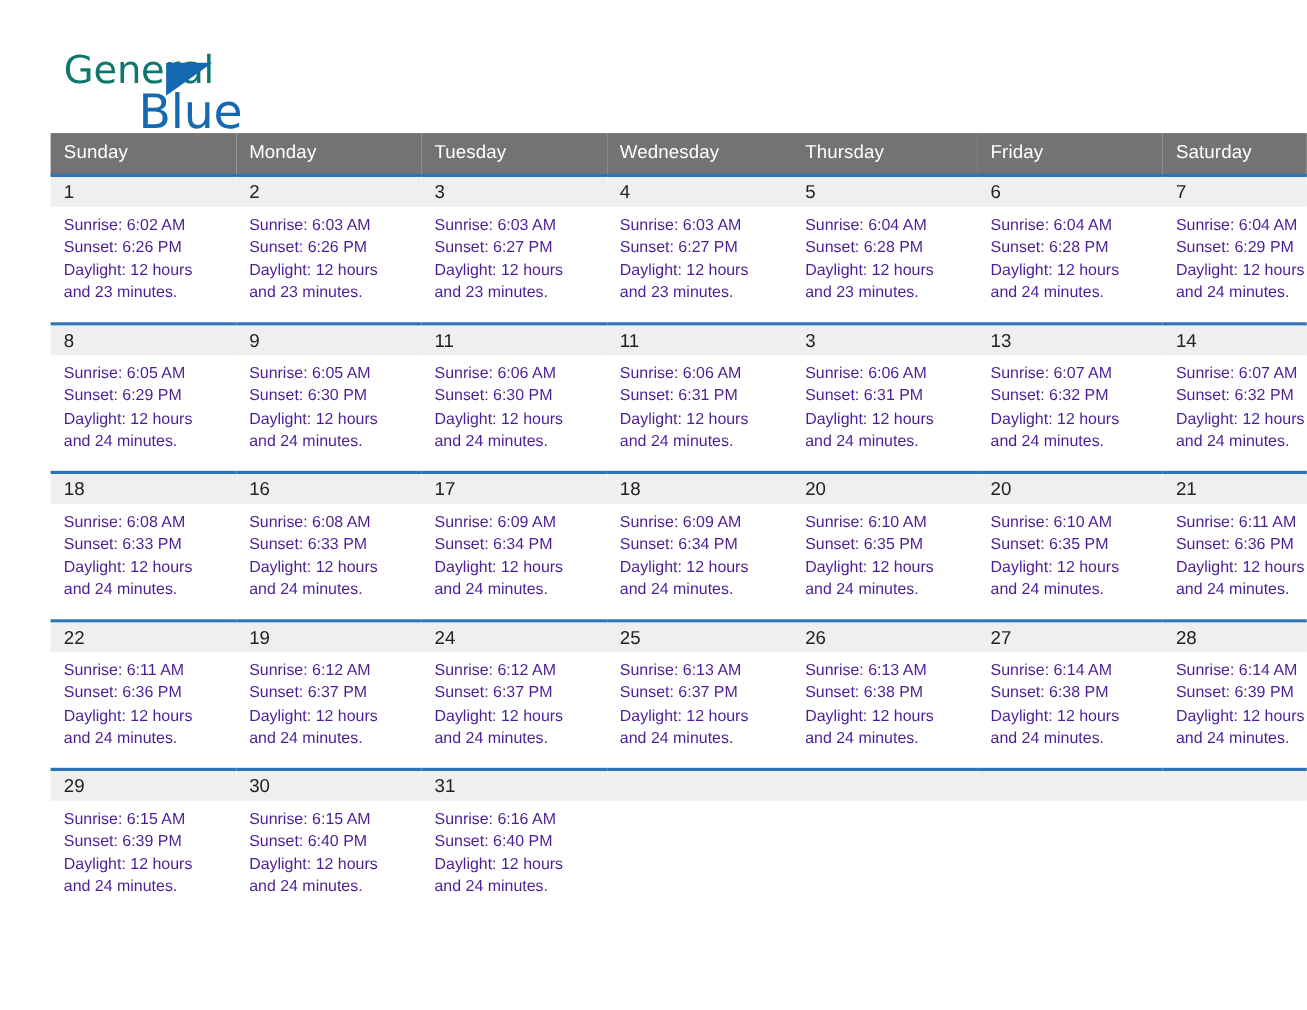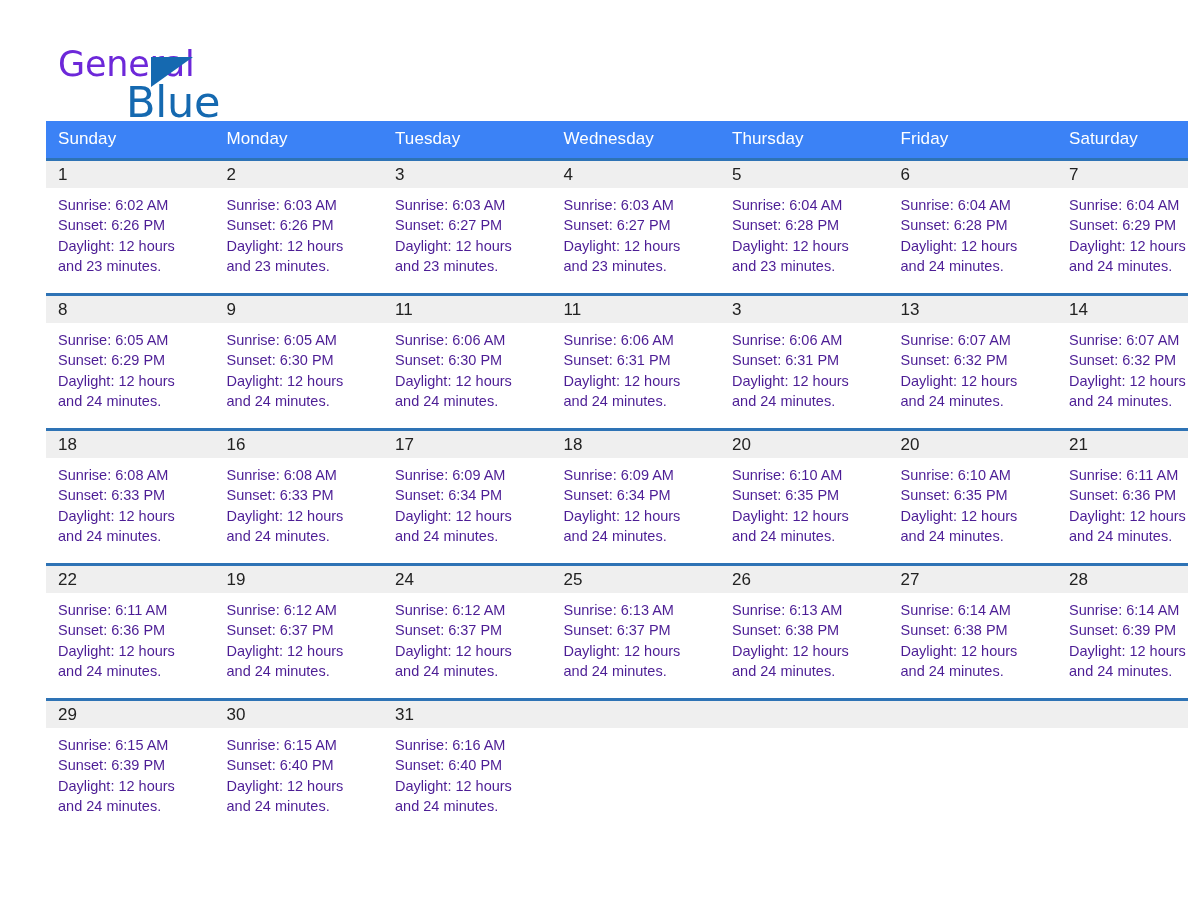--- a/index.html
+++ b/index.html
@@ -35,21 +35,21 @@
     width: 230px;
     height: 76px;
     user-select: none;
   }
   .logo-general {
     position: absolute;
     left: 12px;
     top: 0px;
     font-size: 35px;
     letter-spacing: -0.2px;
-    color: #6d28d9;
+    color: #0f766e;
     font-family: "DejaVu Sans", sans-serif;
     font-weight: 400;
   }
   .logo-tri {
     position: absolute;
     left: 105px;
     top: 13px;
     width: 0;
     height: 0;
     border-left: 42px solid #1569b0;
@@ -85,21 +85,21 @@
   }
 
   
   .calendar {
     width: 1096px;
     border-collapse: collapse;
     table-layout: fixed;
     margin-top: 13px;
   }
   .calendar th {
-    background: #3b82f6;
+    background: #737373;
     color: #ffffff;
     font-size: 17px;
     font-weight: 400;
     text-align: left;
     padding: 8px 0 9px 12px;
     width: 156.5px;
     letter-spacing: 0.1px;
   }
   .weekrow > td {
     padding: 0;

